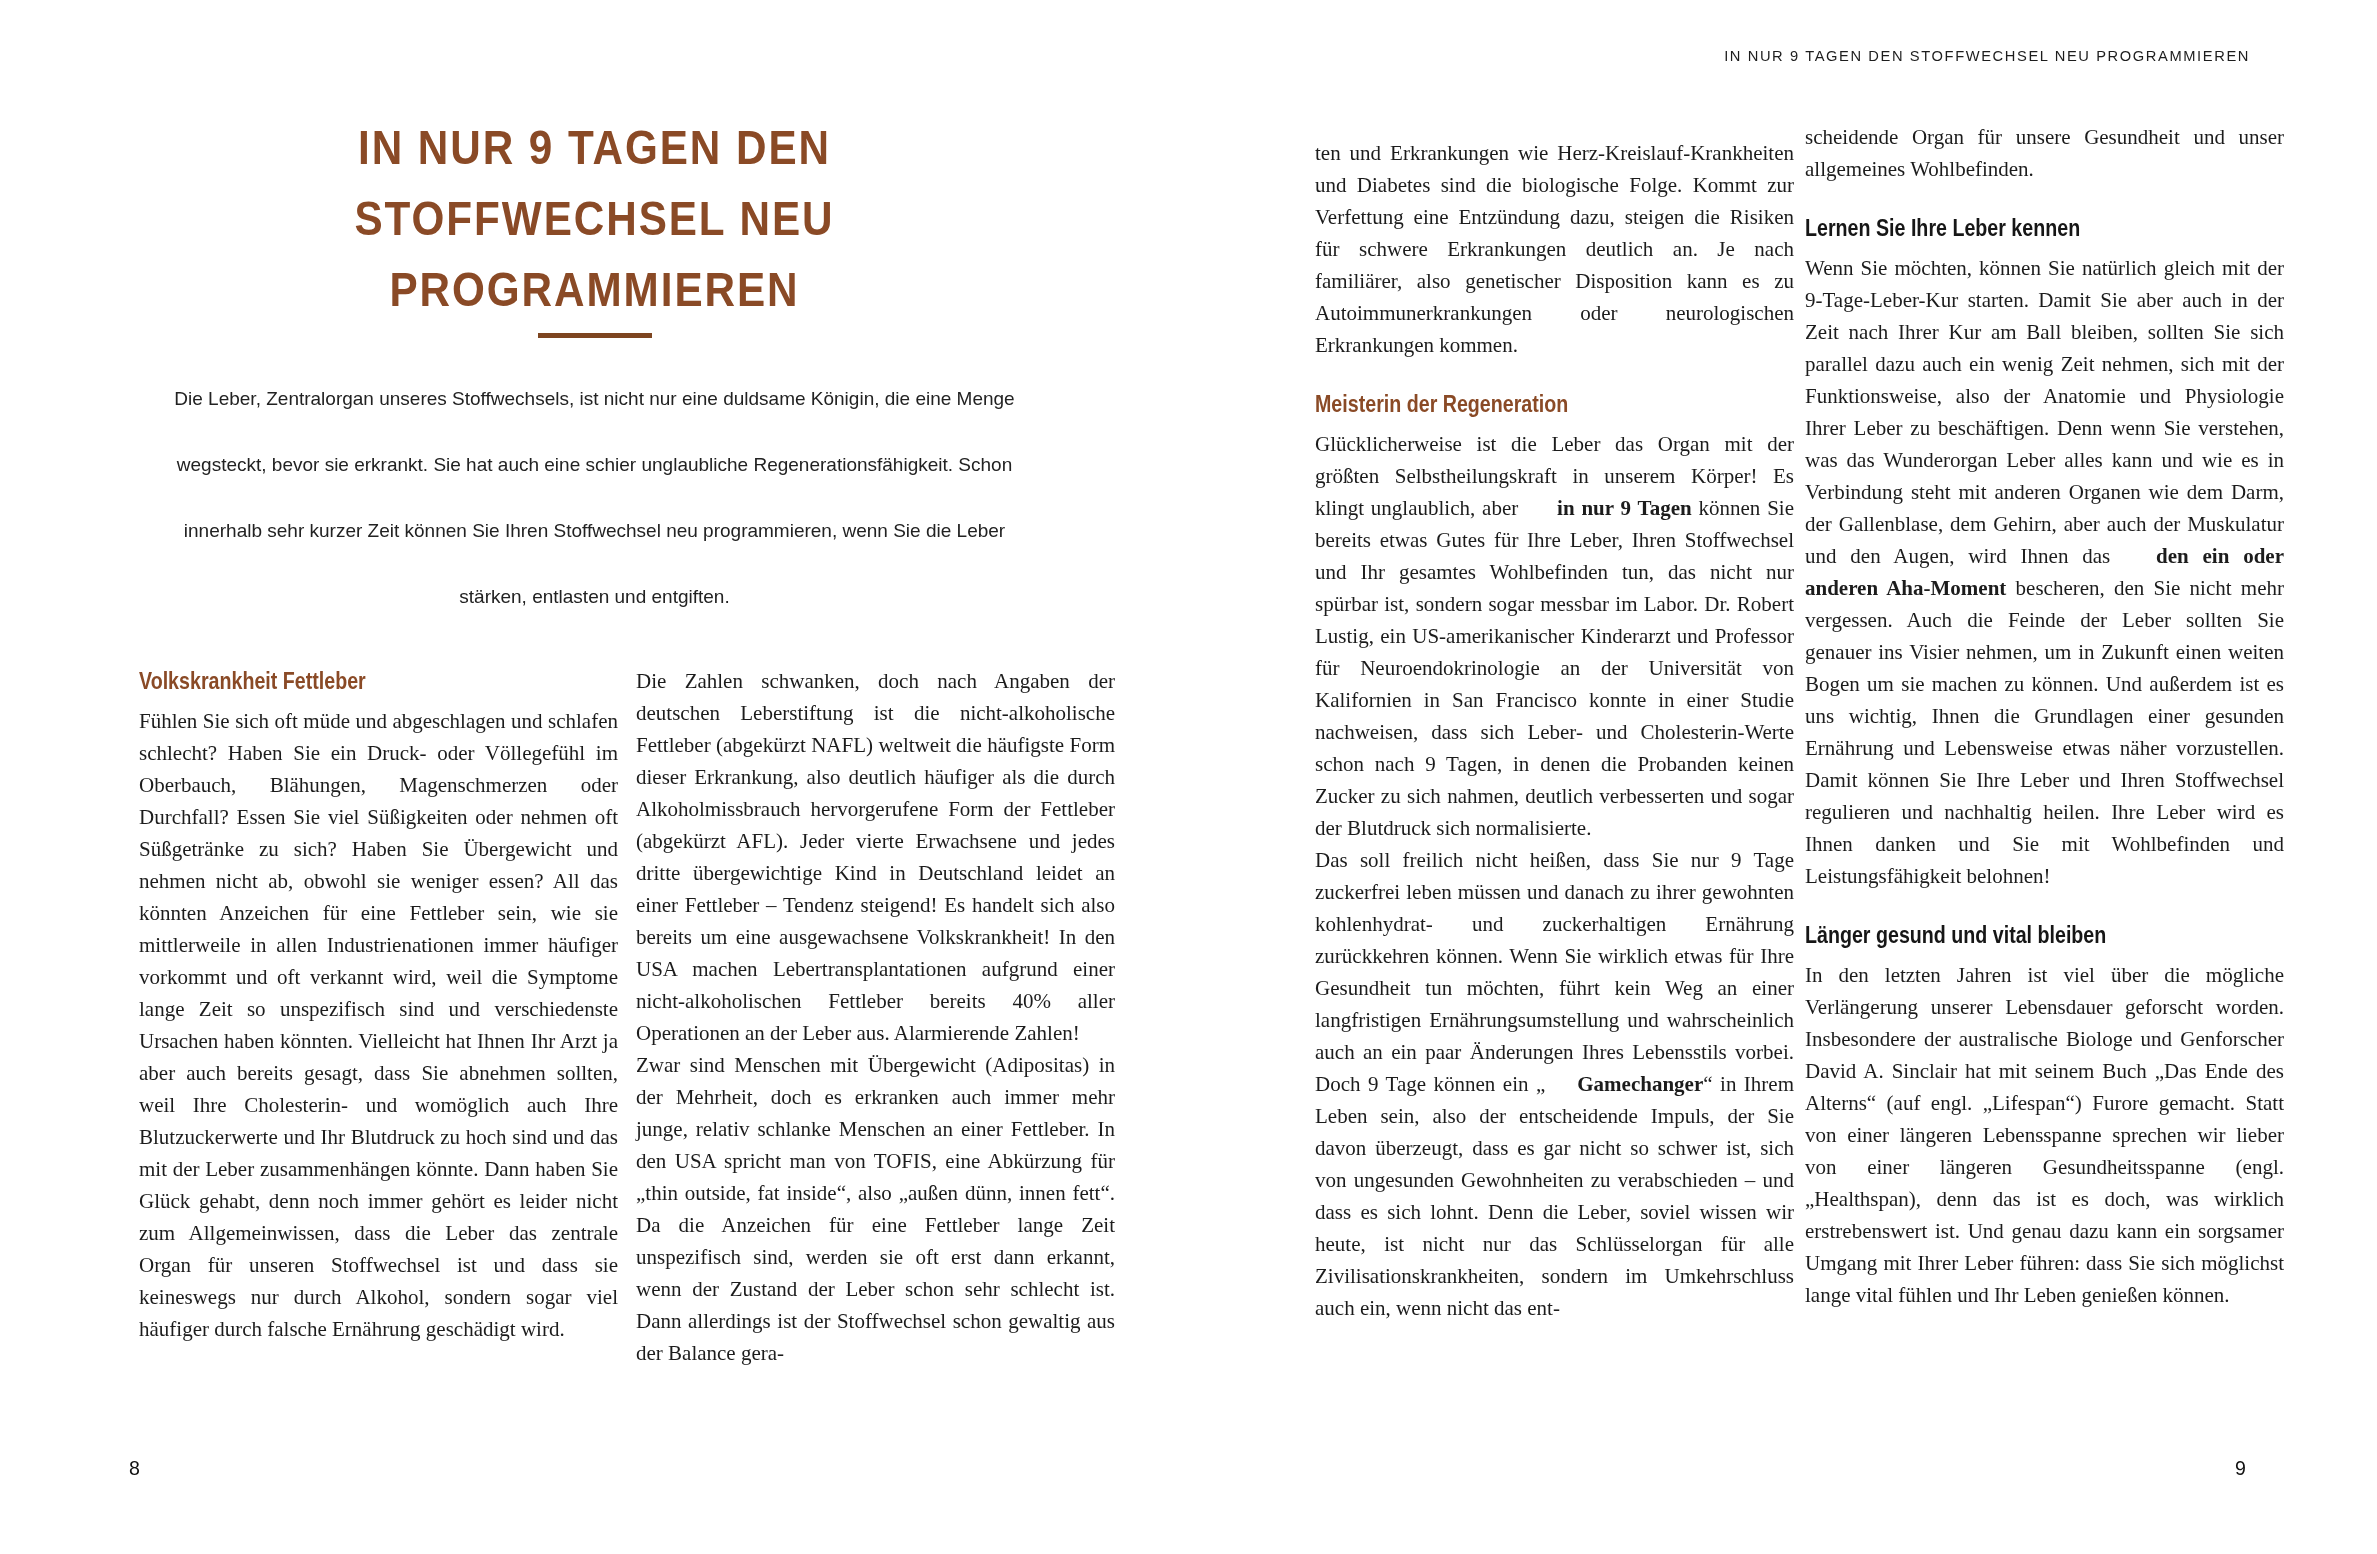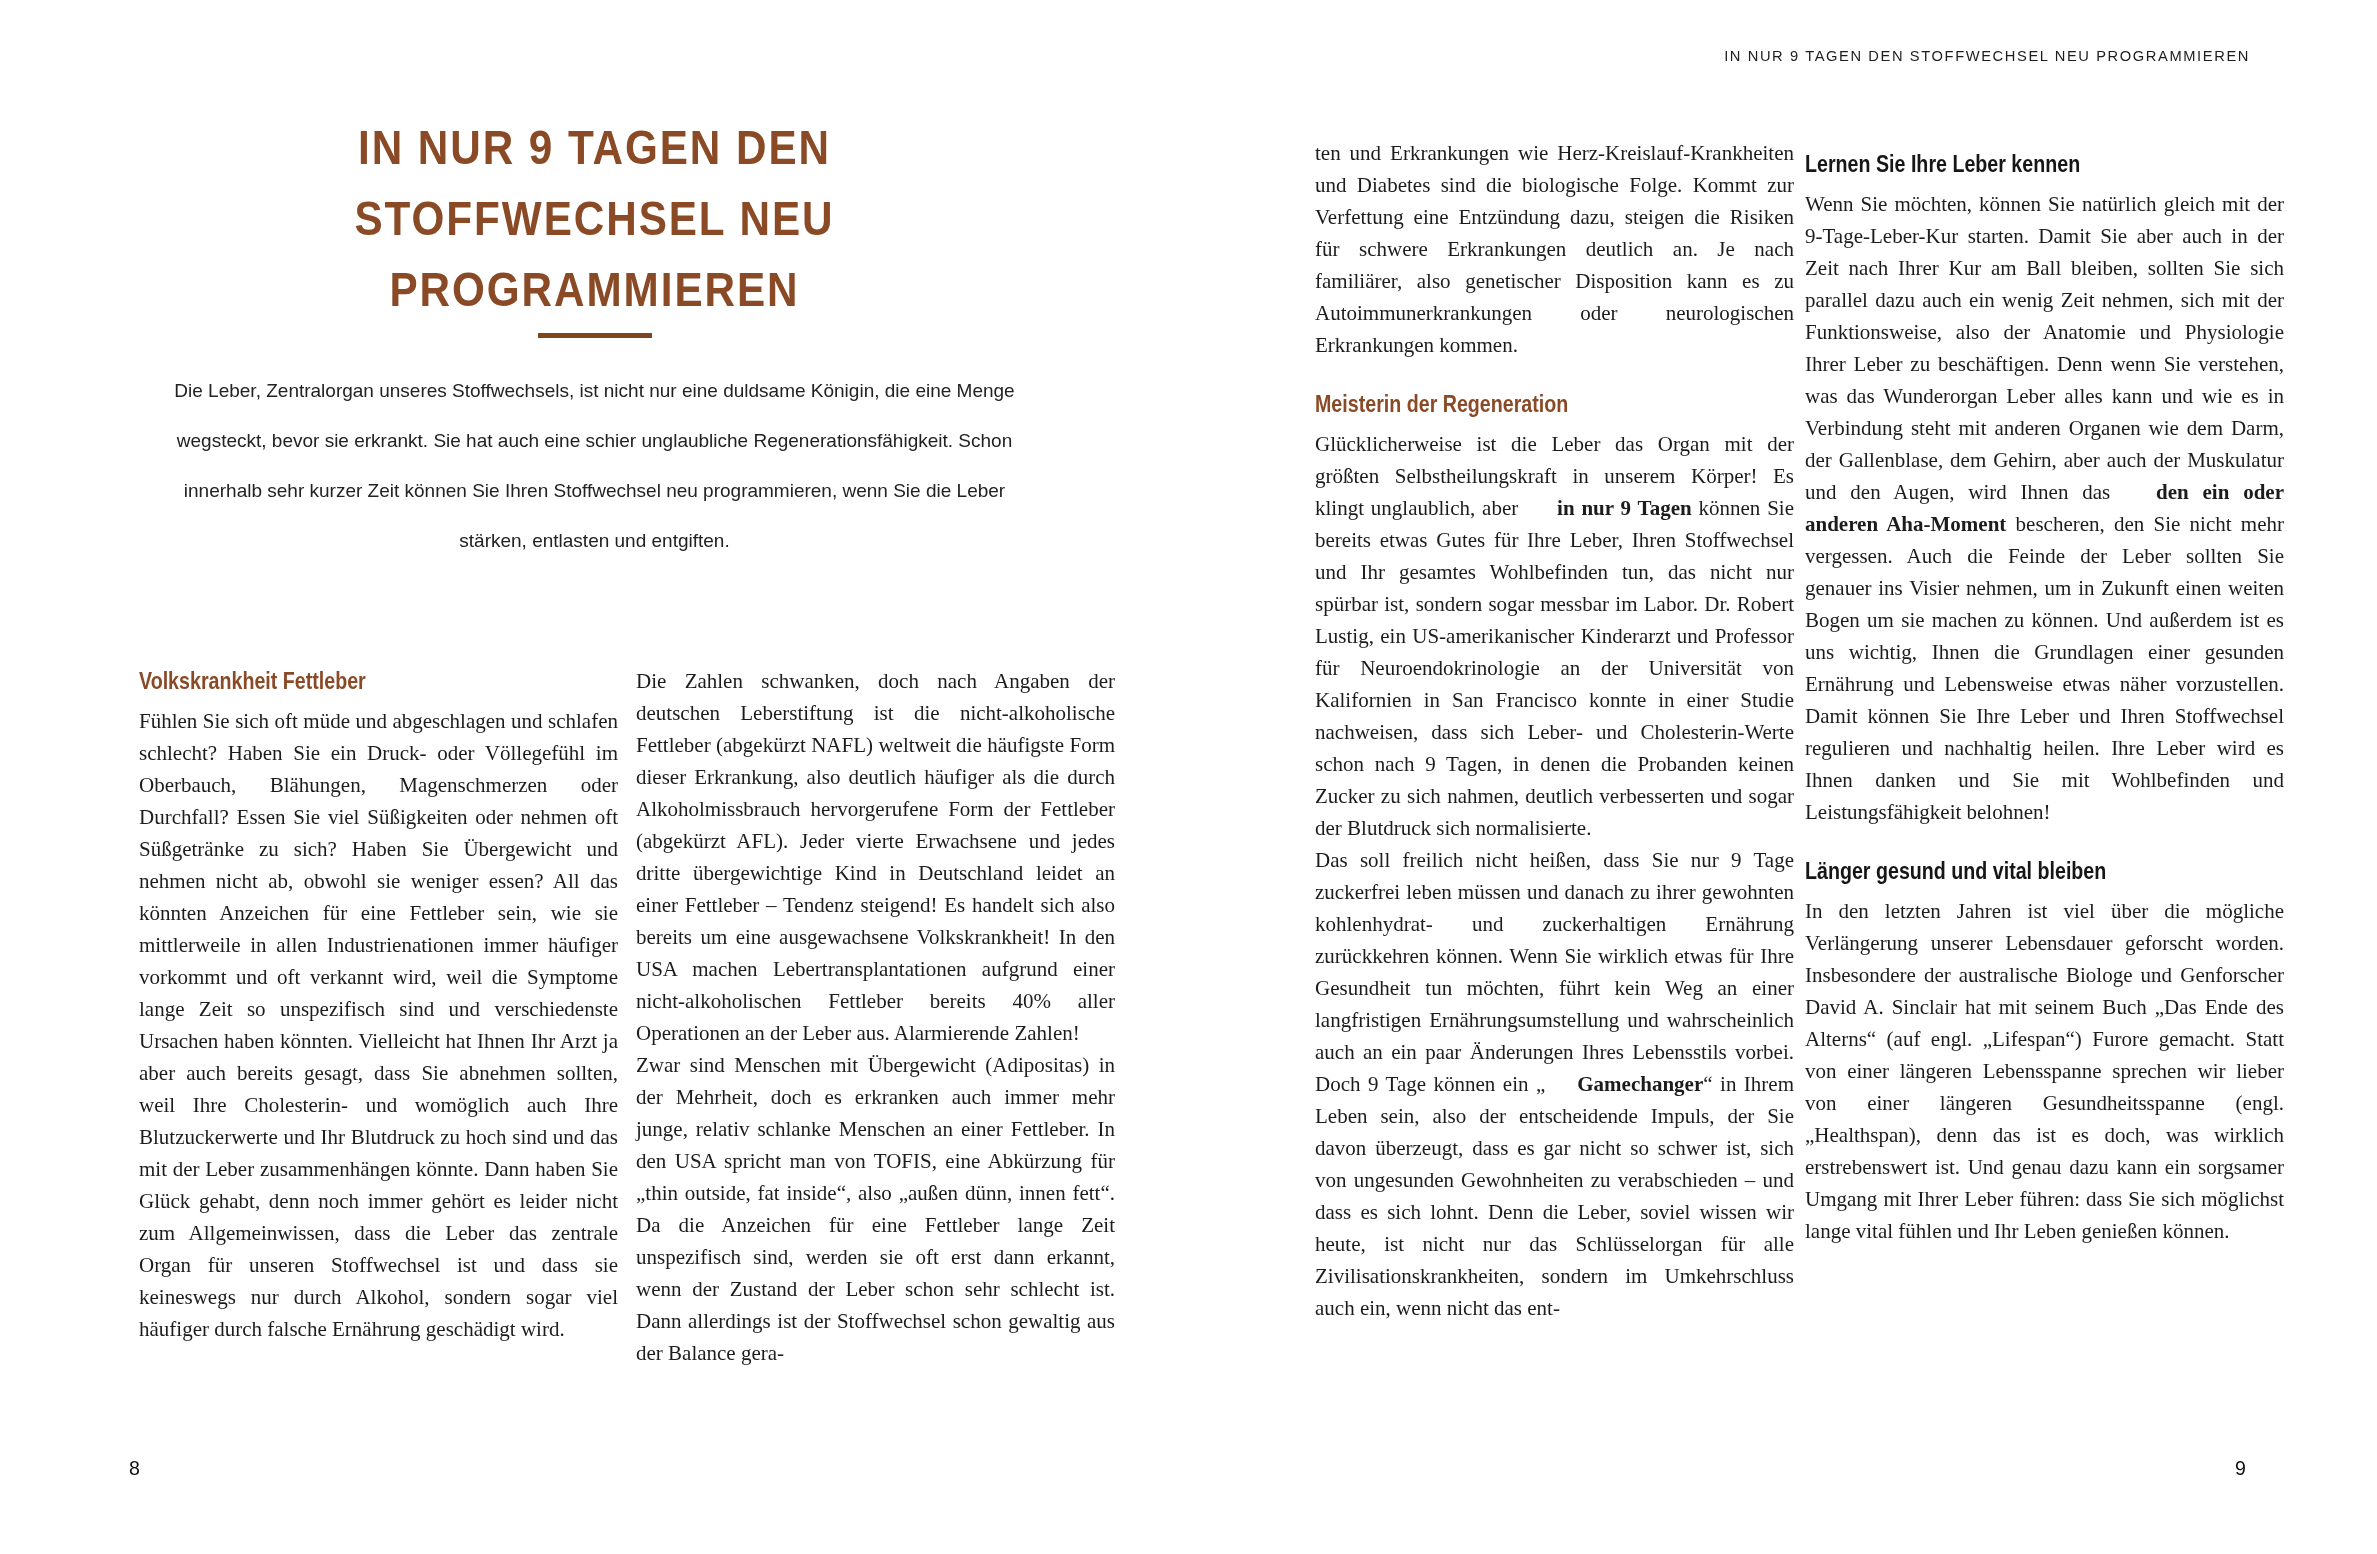--- a/index.html
+++ b/index.html
@@ -40,21 +40,21 @@
   }
   .title-divider {
     position: absolute; top: 333px; left: 538px;
     width: 114px; height: 4.9px;
     background: var(--divider);
   }
   .chapter-intro {
     position: absolute; top: 366px; left: 158px; width: 873px;
     text-align: center;
     font-family: "Liberation Sans", sans-serif;
-    font-size: 19px; line-height: 50px;
+    font-size: 19px; line-height: 66px;
     color: #222222;
   }
 
   
   .col {
     position: absolute; width: 479px;
     font-size: 21px; line-height: 32px;
     text-align: justify;
     hyphens: auto; -webkit-hyphens: auto;
   }
@@ -119,20 +119,21 @@
 
   <section class="page page-right">
     <div class="col rp-col1">
       <p>ten und Erkrankungen wie Herz-Kreislauf-Krankheiten und Diabetes sind die biologische Folge. Kommt zur Verfettung eine Entzündung dazu, steigen die Risiken für schwere Erkrankungen deutlich an. Je nach familiärer, also genetischer Disposition kann es zu Autoimmunerkrankungen oder neurologischen Erkrankungen kommen.</p>
       <h2 class="accent-heading spaced">Meisterin der Regeneration</h2>
       <p><span>Glücklicherweise ist die Leber das Organ mit der größten Selbstheilungskraft in unserem Körper! Es klingt unglaublich, aber </span><b>in nur 9 Tagen</b><span> können Sie bereits etwas Gutes für Ihre Leber, Ihren Stoffwechsel und Ihr gesamtes Wohlbefinden tun, das nicht nur spürbar ist, sondern sogar messbar im Labor. Dr. Robert Lustig, ein US-amerikanischer Kinderarzt und Professor für Neuroendokrinologie an der Universität von Kalifornien in San Francisco konnte in einer Studie nachweisen, dass sich Leber- und Cholesterin-Werte schon nach 9 Tagen, in denen die Probanden keinen Zucker zu sich nahmen, deutlich verbesserten und sogar der Blutdruck sich normalisierte.</span></p>
       <p><span>Das soll freilich nicht heißen, dass Sie nur 9 Tage zuckerfrei leben müssen und danach zu ihrer gewohnten kohlenhydrat- und zuckerhaltigen Ernährung zurückkehren können. Wenn Sie wirklich etwas für Ihre Gesundheit tun möchten, führt kein Weg an einer langfristigen Ernährungsumstellung und wahrscheinlich auch an ein paar Änderungen Ihres Lebensstils vorbei. Doch 9 Tage können ein „</span><b>Gamechanger</b><span>“ in Ihrem Leben sein, also der entscheidende Impuls, der Sie davon überzeugt, dass es gar nicht so schwer ist, sich von ungesunden Gewohnheiten zu verabschieden – und dass es sich lohnt. Denn die Leber, soviel wissen wir heute, ist nicht nur das Schlüsselorgan für alle Zivilisationskrankheiten, sondern im Umkehrschluss auch ein, wenn nicht das ent-</span></p>
     </div>
 
     <div class="col rp-col2">
+      <p>scheidende Organ für unsere Gesundheit und unser allgemeines Wohlbefinden.</p>
       <h2 class="dark-heading spaced">Lernen Sie Ihre Leber kennen</h2>
       <p><span>Wenn Sie möchten, können Sie natürlich gleich mit der 9-Tage-Leber-Kur starten. Damit Sie aber auch in der Zeit nach Ihrer Kur am Ball bleiben, sollten Sie sich parallel dazu auch ein wenig Zeit nehmen, sich mit der Funktionsweise, also der Anatomie und Physiologie Ihrer Leber zu beschäftigen. Denn wenn Sie verstehen, was das Wunderorgan Leber alles kann und wie es in Verbindung steht mit anderen Organen wie dem Darm, der Gallenblase, dem Gehirn, aber auch der Muskulatur und den Augen, wird Ihnen das </span><b>den ein oder anderen Aha-Moment</b><span> bescheren, den Sie nicht mehr vergessen. Auch die Feinde der Leber sollten Sie genauer ins Visier nehmen, um in Zukunft einen weiten Bogen um sie machen zu können. Und außerdem ist es uns wichtig, Ihnen die Grundlagen einer gesunden Ernährung und Lebensweise etwas näher vorzustellen. Damit können Sie Ihre Leber und Ihren Stoffwechsel regulieren und nachhaltig heilen. Ihre Leber wird es Ihnen danken und Sie mit Wohlbefinden und Leistungsfähigkeit belohnen!</span></p>
       <h2 class="dark-heading spaced">Länger gesund und vital bleiben</h2>
       <p>In den letzten Jahren ist viel über die mögliche Verlängerung unserer Lebensdauer geforscht worden. Insbesondere der australische Biologe und Genforscher David A. Sinclair hat mit seinem Buch „Das Ende des Alterns“ (auf engl. „Lifespan“) Furore gemacht. Statt von einer längeren Lebensspanne sprechen wir lieber von einer längeren Gesundheitsspanne (engl. „Healthspan), denn das ist es doch, was wirklich erstrebenswert ist. Und genau dazu kann ein sorgsamer Umgang mit Ihrer Leber führen: dass Sie sich möglichst lange vital fühlen und Ihr Leben genießen können.</p>
     </div>
 
     <div class="pagenum pn-right">9</div>
   </section>
 
 </div>

